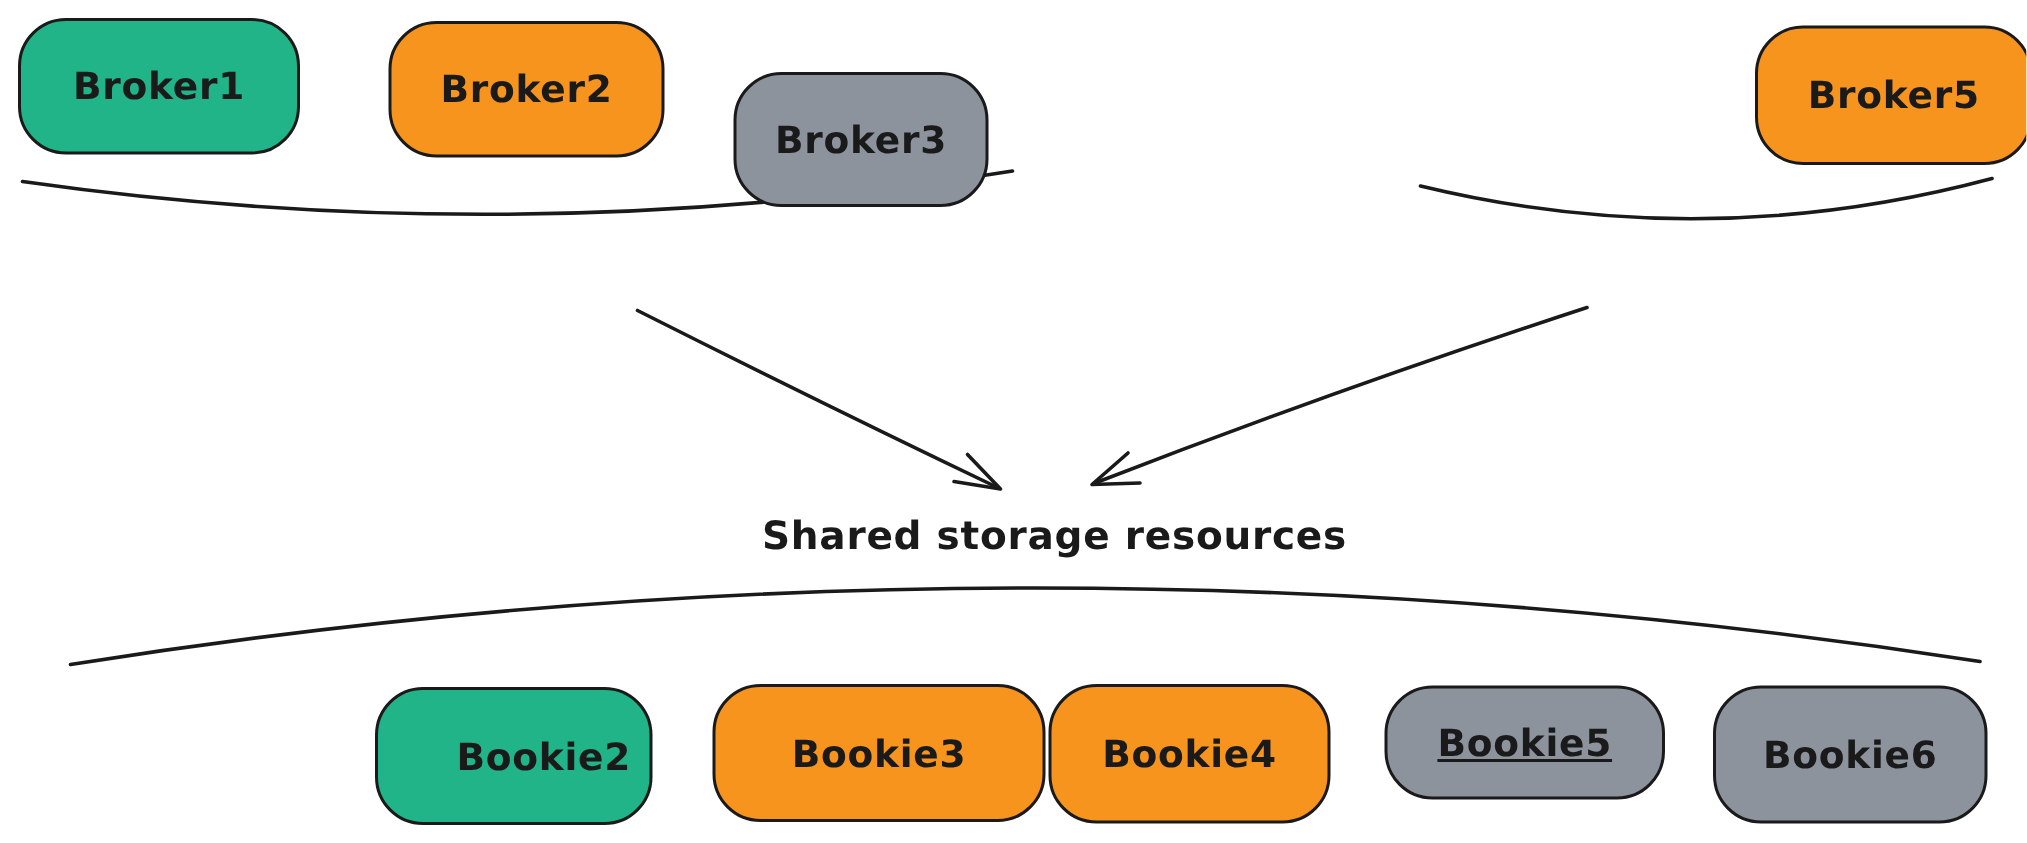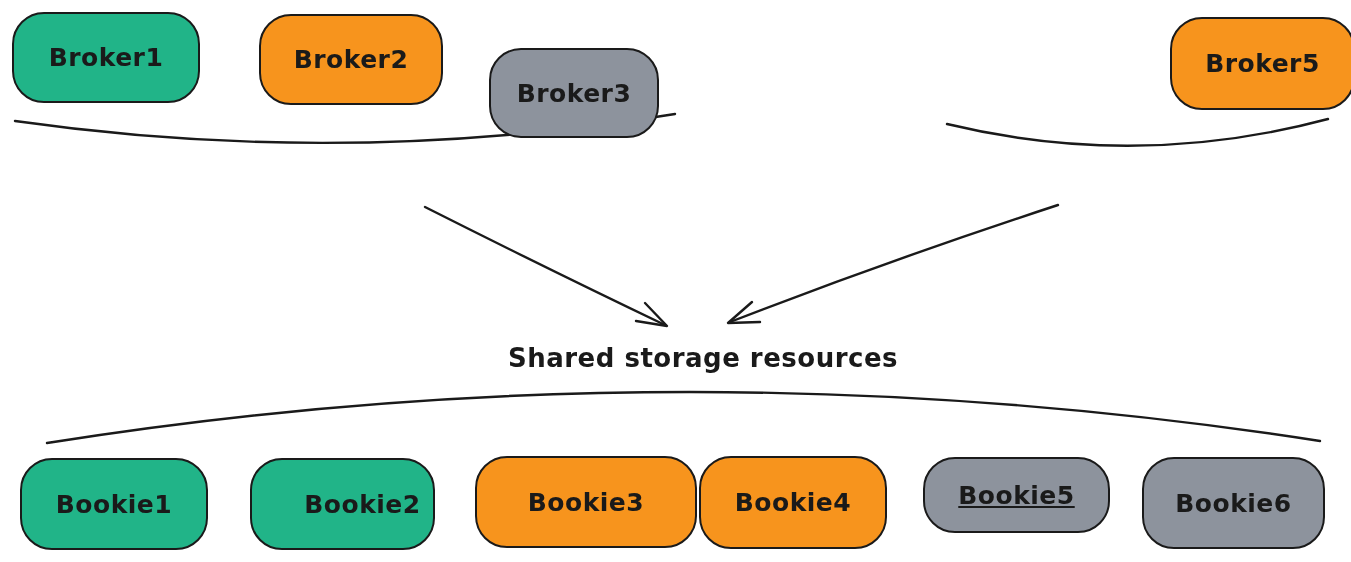--- a/index.html
+++ b/index.html
@@ -98,23 +98,20 @@
     <span>Broker3</span>
   </div>
 
   <div class="node n-broker5" data-color="orange">
     <span>Broker5</span>
   </div>
 
 
   <div class="floating-label l-storage">Shared storage resources</div>
 
-  <div class="node n-bookie1" data-color="green">
-    <span>Bookie1</span>
-  </div>
   <div class="node n-bookie2" data-color="green">
     <span>Bookie2</span>
   </div>
   <div class="node n-bookie3" data-color="orange">
     <span>Bookie3</span>
   </div>
   <div class="node n-bookie4" data-color="orange">
     <span>Bookie4</span>
   </div>
   <div class="node n-bookie5" data-color="gray">

